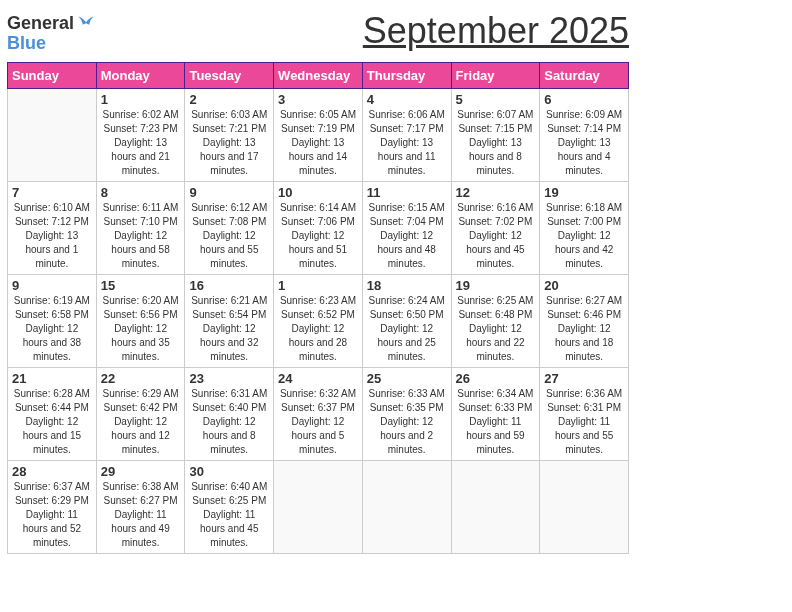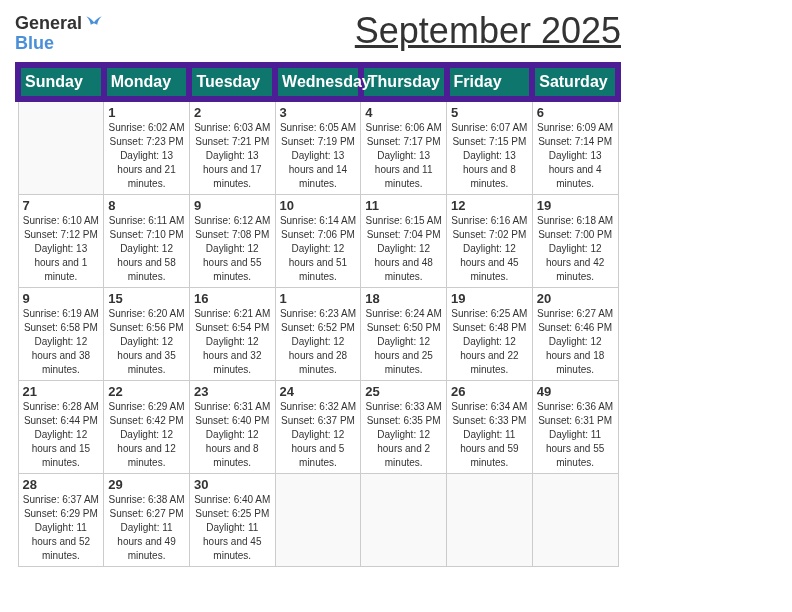--- a/index.html
+++ b/index.html
@@ -6,21 +6,21 @@
     body {
       width: 792px;
       height: 612px;
       font-family: Arial, sans-serif;
       background: #fff;
       overflow: hidden;
     }
     .page {
       width: 636px;
       height: 612px;
-      padding: 10px 15px;
+      padding: 10px 7px;
     }
     .header {
       display: flex;
       justify-content: space-between;
       align-items: flex-start;
       margin-bottom: 8px;
     }
     .logo {
       display: flex;
       align-items: center;
@@ -49,27 +49,27 @@
     .location {
       font-size: 14px;
       color: #555;
     }
     .calendar {
       width: 100%;
       border-collapse: collapse;
       table-layout: fixed;
     }
     .calendar th {
-      background-color: #0f766e;
+      background-color: #ec4899;
       color: #fff;
-      font-size: 16px;
+      font-size: 13px;
       font-weight: bold;
       padding: 5px 4px;
       text-align: left;
-      border: 6px solid #4c1d95;
+      border: 1px solid #4c1d95;
     }
     .calendar td {
       border: 1px solid #ccc;
       vertical-align: top;
       padding: 3px 4px;
       height: 82px;
       width: 14.28%;
     }
     .day-number {
       font-size: 13px;
@@ -309,21 +309,21 @@
 and 2 minutes.</div>
           </td>
           <td>
             <span class="day-number">26</span>
             <div class="day-info">Sunrise: 6:34 AM
 Sunset: 6:33 PM
 Daylight: 11 hours
 and 59 minutes.</div>
           </td>
           <td>
-            <span class="day-number">49</span>
+            <span class="day-number">27</span>
             <div class="day-info">Sunrise: 6:36 AM
 Sunset: 6:31 PM
 Daylight: 11 hours
 and 55 minutes.</div>
           </td>
         </tr>
         <tr class="last-row">
           <td>
             <span class="day-number">28</span>
             <div class="day-info">Sunrise: 6:37 AM

